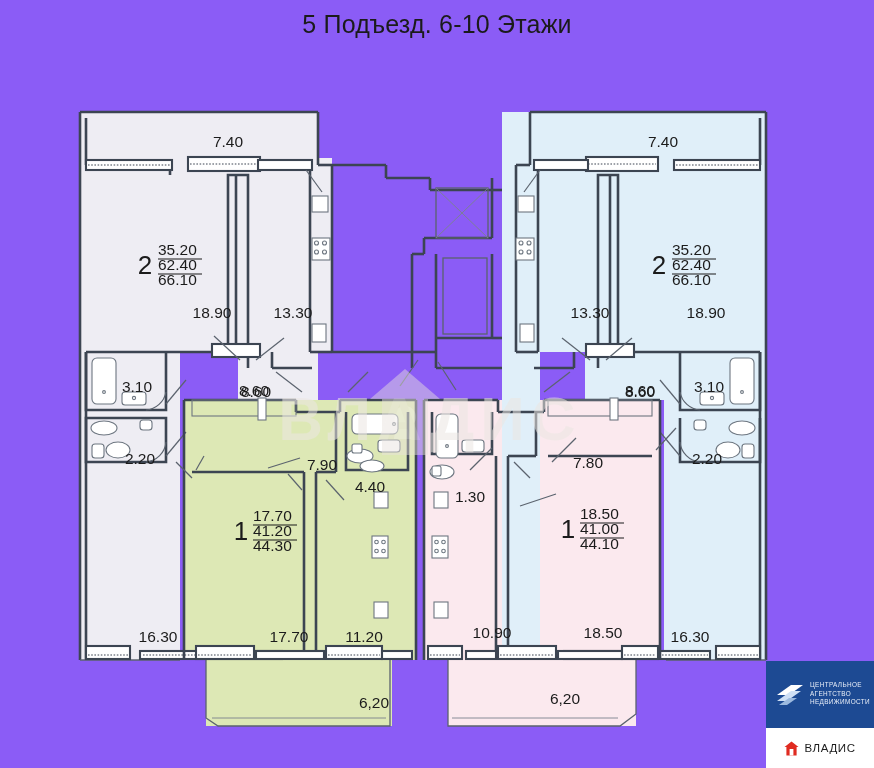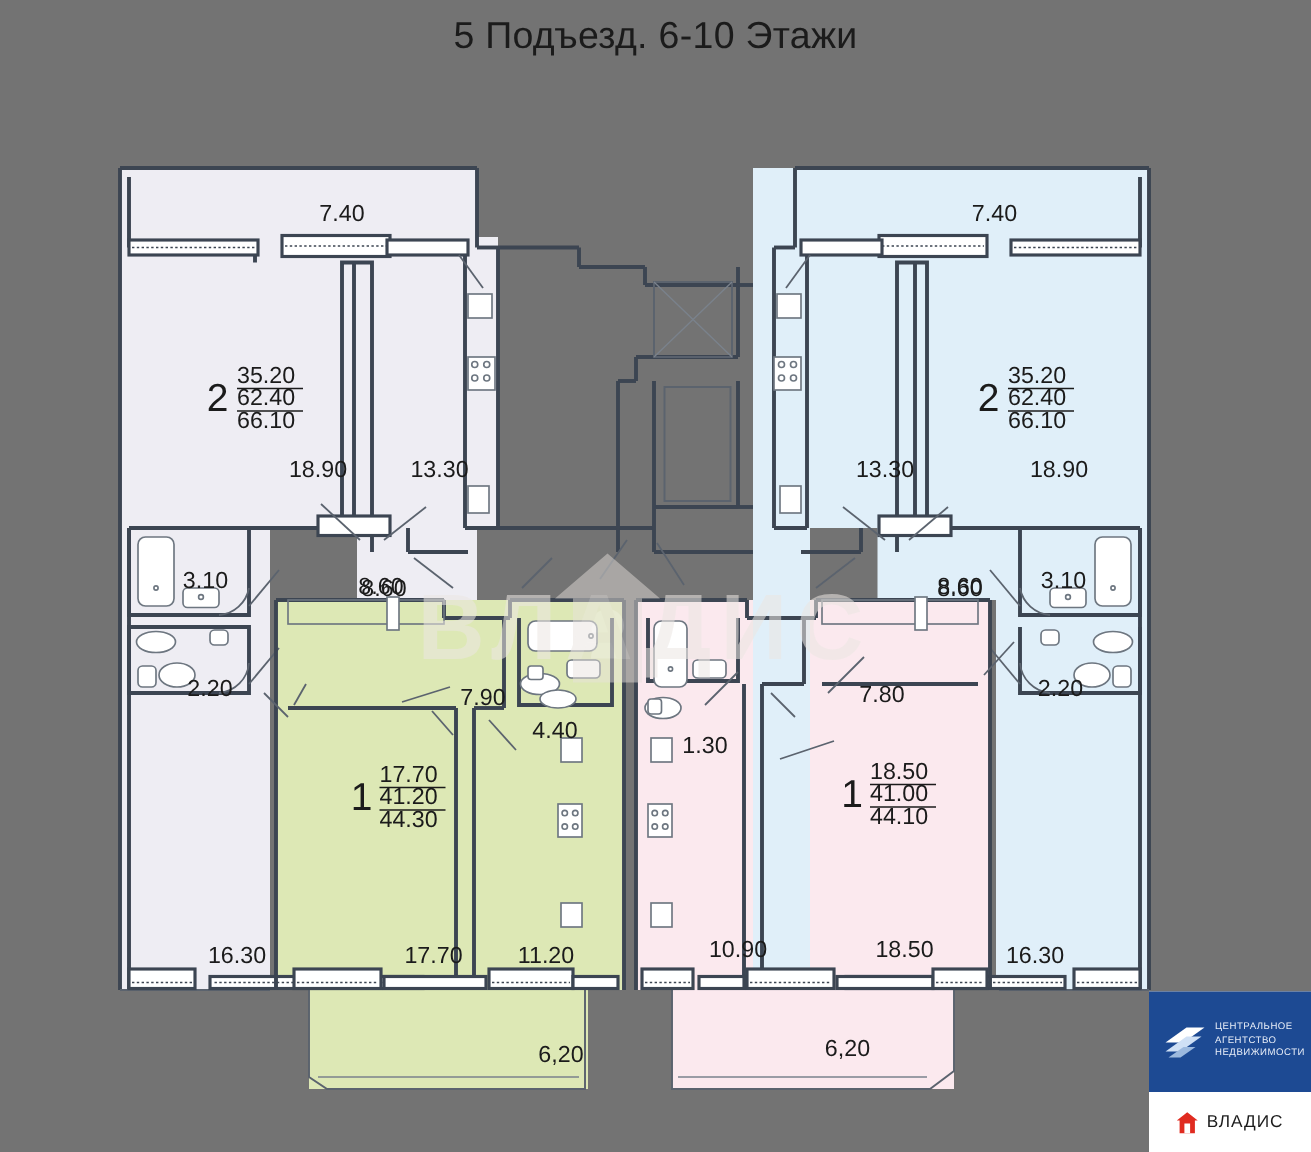--- a/index.html
+++ b/index.html
@@ -1,17 +1,17 @@
 <!DOCTYPE html>
 <html><head>
 <meta charset="utf-8">
 <style>
   html,body{margin:0;padding:0;background:#ffffff;}
   body{width:874px;height:768px;font-family:"Liberation Sans",sans-serif;overflow:hidden;position:relative;}
-  #plan-root{position:relative;width:874px;height:768px;background:#737373;}
+  #plan-root{position:relative;width:874px;height:768px;background:#8b5cf6;}
   #title{
     position:absolute;left:0;top:10px;width:874px;text-align:center;
     font-size:25px;color:#1b1b1b;letter-spacing:.2px;font-family:"Liberation Sans",sans-serif;
   }
   svg#floorplan{position:absolute;left:0;top:0;width:874px;height:768px;}
   .wall{fill:none;stroke:#3c4552;stroke-width:2.6;stroke-linejoin:miter;}
   .wall-thin{fill:none;stroke:#5b636e;stroke-width:1.3;}
   .wall-hair{fill:none;stroke:#7a828c;stroke-width:0.9;}
   .fix{fill:#ffffff;stroke:#6d7680;stroke-width:1.1;}
   .fix-n{fill:none;stroke:#6d7680;stroke-width:1.1;}

